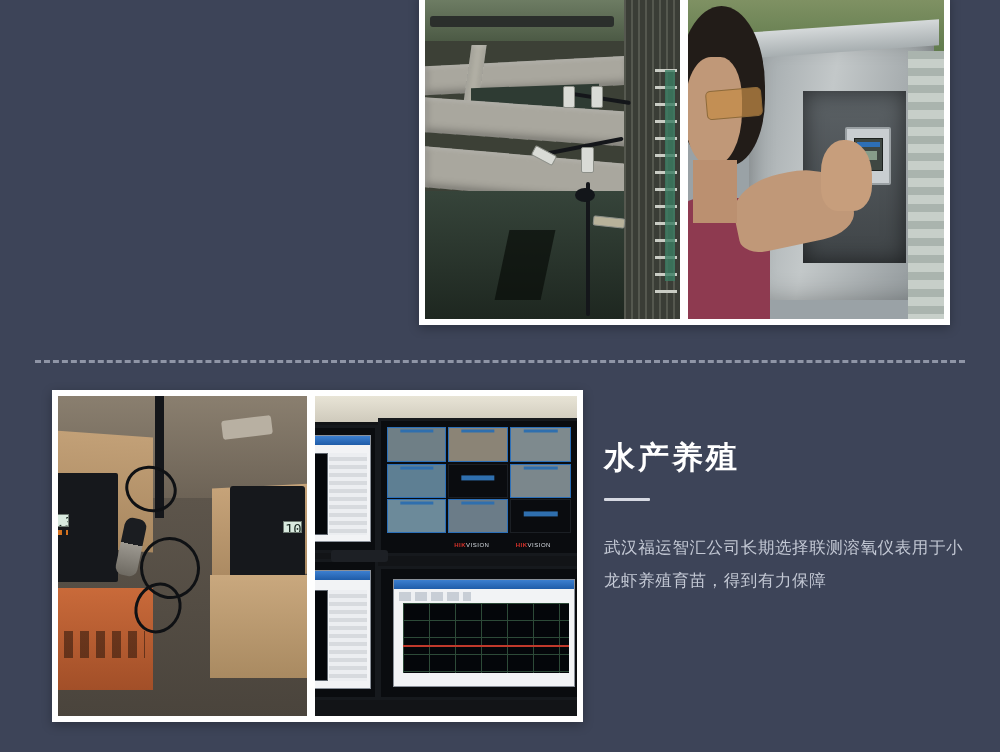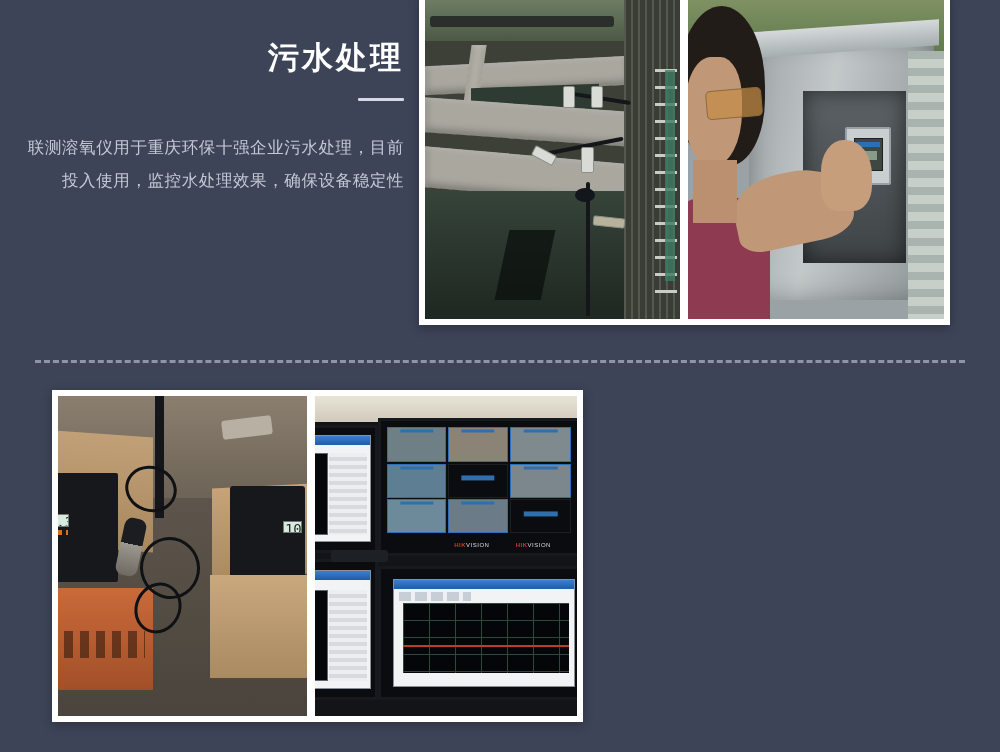--- a/index.html
+++ b/index.html
@@ -202,25 +202,20 @@
     color:#d8dde3; white-space:nowrap; }
   .ph-mon .hik b{ color:#d8332b; }
   .ph-mon .kb{ position:absolute; left:6%; top:48%; width:22%; height:4%;
     background:#1d2025; border-radius:3px; }
 </style>
 </head>
 <body>
 
 <div class="page">
 
-  <div class="txt-block" id="block-wastewater">
-    <div class="sec-title">污水处理</div>
-    <div class="rule"></div>
-    <div class="sec-body">联测溶氧仪用于重庆环保十强企业污水处理，目前投入使用，监控水处理效果，确保设备稳定性</div>
-  </div>
 
   <div class="frame" id="frame-wastewater">
 
     <div class="photo ph-basin">
       <div class="sky"></div>
       <div class="pipe"></div>
       <div class="wall w1"></div>
       <div class="wall w4"></div>
       <div class="water-up"></div>
       <div class="wall w2"></div>
@@ -357,14 +352,19 @@
           <div class="tool"></div>
           <div class="grid"></div>
           <div class="trace"></div>
         </div>
       </div>
 
       <div class="kb"></div>
     </div>
   </div>
 
+  <div class="txt-block" id="block-aquaculture">
+    <div class="sec-title">水产养殖</div>
+    <div class="rule"></div>
+    <div class="sec-body">武汉福运智汇公司长期选择联测溶氧仪表用于小龙虾养殖育苗，得到有力保障</div>
+  </div>
 
 </div>
 
 </body></html>

